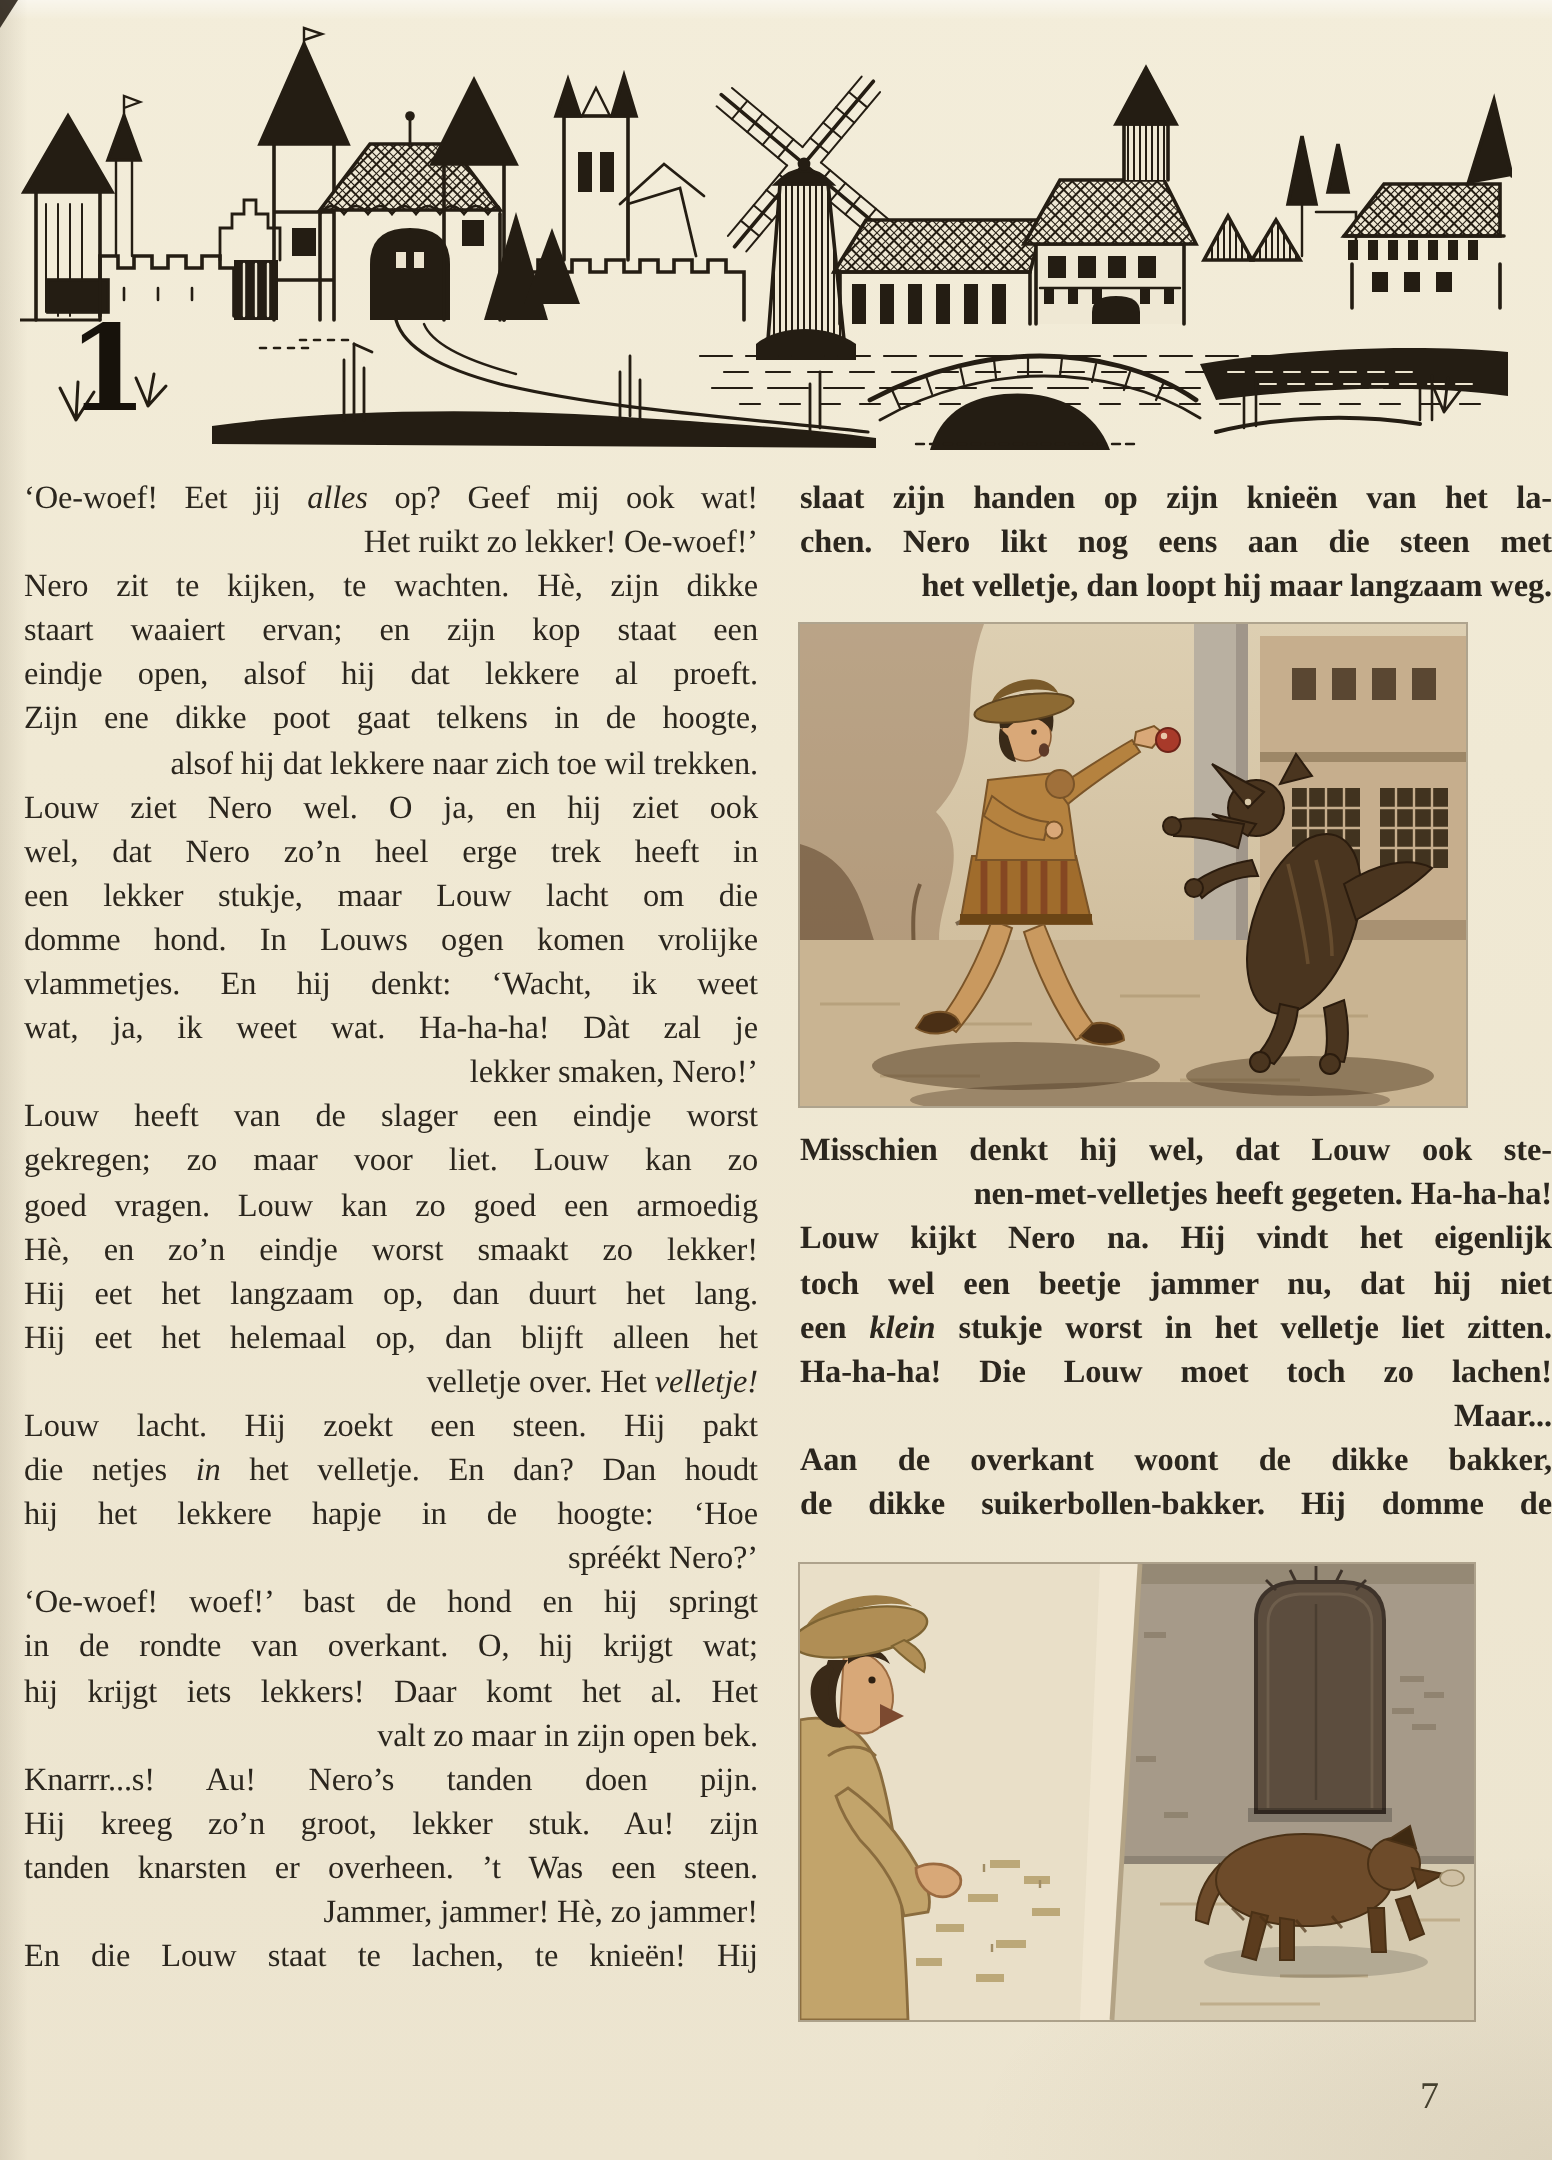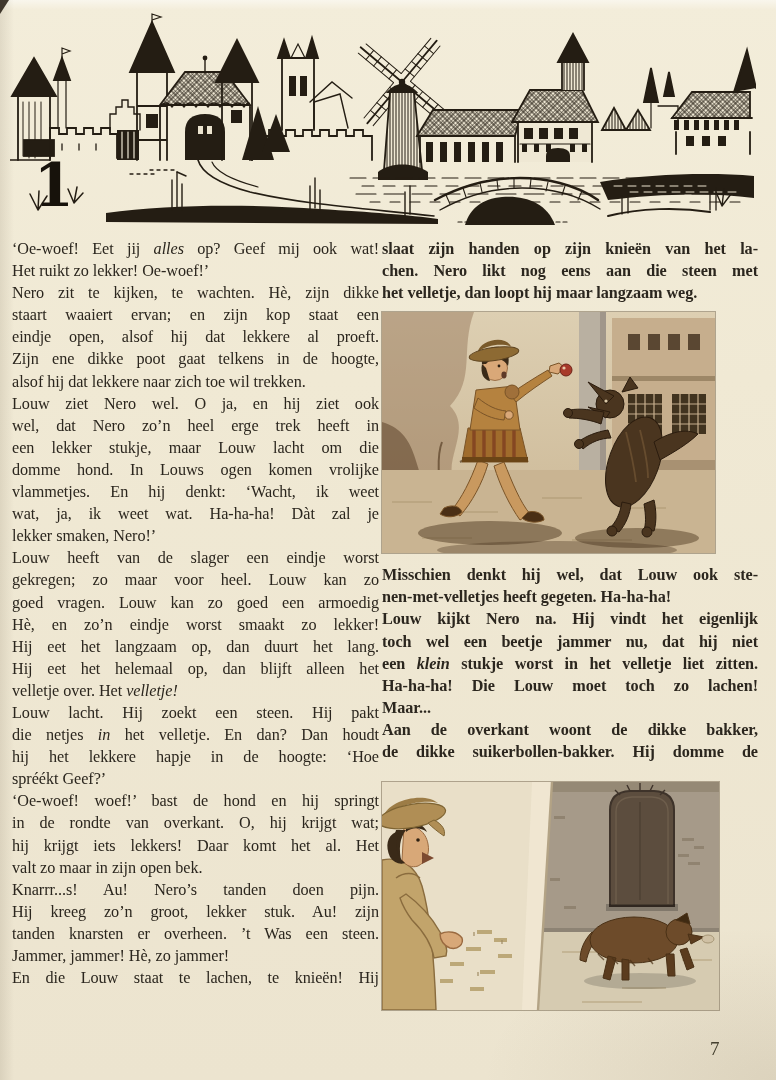--- a/index.html
+++ b/index.html
@@ -16,26 +16,26 @@
       radial-gradient(420px 220px at 100% 100%,rgba(80,60,30,.10),rgba(80,60,30,0) 70%);
   }
   .corner-mark{position:absolute;top:0;left:0;width:0;height:0;
     border-left:9px solid #21190f;border-bottom:14px solid transparent;opacity:.85;}
   .header-art{position:absolute;left:10px;top:10px;}
   .chapter-number{
     position:absolute;left:34px;top:156px;
     font-family:"DejaVu Serif", serif;font-weight:bold;
     font-size:57px;line-height:1;color:#17120b;transform:scaleY(1.04);
   }
-  .columns{position:absolute;top:238px;left:12px;display:flex;gap:3px;}
+  .columns{position:absolute;top:238px;left:12px;display:flex;gap:21px;}
   .col{font-size:16.2px;letter-spacing:-0.05px;}
   .col-left{width:367px;}
   .col-right{width:376px;font-weight:bold;}
   .para{margin:0;}
-  .line{height:22.1px;line-height:22.1px;white-space:normal;}
+  .line{height:22.1px;line-height:22.1px;white-space:normal;text-align:right;}
   .jl{text-align:justify;text-align-last:justify;-moz-text-align-last:justify;}
   figure{margin:0;padding:0;display:block;}
   .fig{outline:1px solid rgba(96,80,56,.45);background:#d8c9ab;}
   .fig1{margin:8px 0 11px 0;width:333px;height:241px;}
   .fig2{margin:19px 0 0 0;width:337px;height:228px;}
   .page-number{position:absolute;left:710px;top:1038px;font-size:19px;color:#45402f;}
 </style>
 </head>
 <body>
 
@@ -231,32 +231,32 @@
           <div class="line jl">Louw ziet Nero wel. O ja, en hij ziet ook</div>
           <div class="line jl">wel, dat Nero zo’n heel erge trek heeft in</div>
           <div class="line jl">een lekker stukje, maar Louw lacht om die</div>
           <div class="line jl">domme hond. In Louws ogen komen vrolijke</div>
           <div class="line jl">vlammetjes. En hij denkt: ‘Wacht, ik weet</div>
           <div class="line jl">wat, ja, ik weet wat. Ha-ha-ha! Dàt zal je</div>
           <div class="line">lekker smaken, Nero!’</div>
         </div>
         <div class="para">
           <div class="line jl">Louw heeft van de slager een eindje worst</div>
-          <div class="line jl">gekregen; zo maar voor heel. Louw kan zo</div>
+          <div class="line jl">gekregen; zo maar voor liet. Louw kan zo</div>
           <div class="line jl">goed vragen. Louw kan zo goed een armoedig</div>
           <div class="line jl">Hè, en zo’n eindje worst smaakt zo lekker!</div>
           <div class="line jl">Hij eet het langzaam op, dan duurt het lang.</div>
           <div class="line jl">Hij eet het helemaal op, dan blijft alleen het</div>
           <div class="line">velletje over. Het <i>velletje!</i></div>
         </div>
         <div class="para">
           <div class="line jl">Louw lacht. Hij zoekt een steen. Hij pakt</div>
           <div class="line jl">die netjes <i>in</i> het velletje. En dan? Dan houdt</div>
           <div class="line jl">hij het lekkere hapje in de hoogte: ‘Hoe</div>
-          <div class="line">spréékt Geef?’</div>
+          <div class="line">spréékt Nero?’</div>
         </div>
         <div class="para">
           <div class="line jl">‘Oe-woef! woef!’ bast de hond en hij springt</div>
           <div class="line jl">in de rondte van overkant. O, hij krijgt wat;</div>
           <div class="line jl">hij krijgt iets lekkers! Daar komt het al. Het</div>
           <div class="line">valt zo maar in zijn open bek.</div>
         </div>
         <div class="para">
           <div class="line jl">Knarrr...s! Au! Nero’s tanden doen pijn.</div>
           <div class="line jl">Hij kreeg zo’n groot, lekker stuk. Au! zijn</div>

